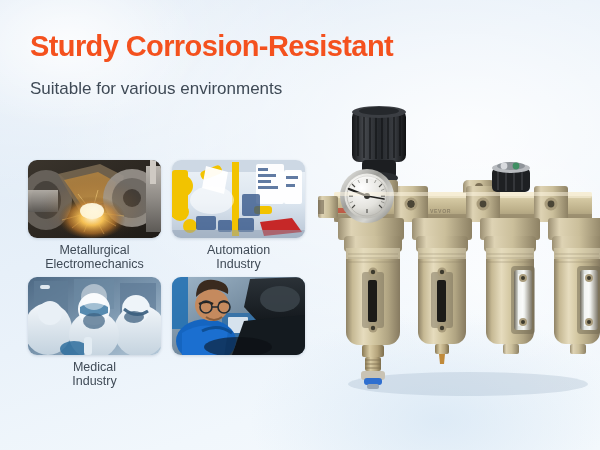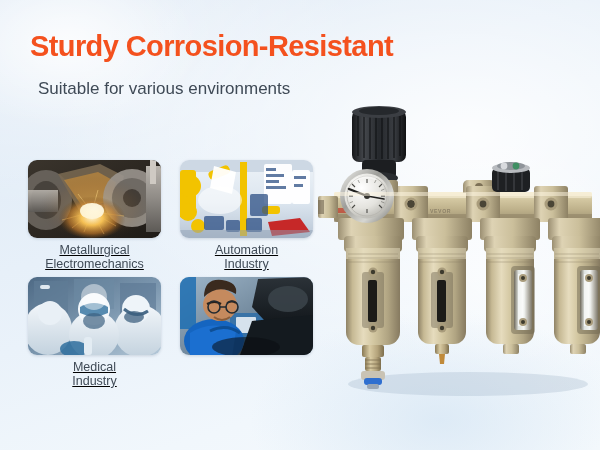--- a/index.html
+++ b/index.html
@@ -44,40 +44,39 @@
     left: 30px;
     top: 30px;
     font-size: 29px;
     font-weight: bold;
     letter-spacing: -0.6px;
     color: #f4511e;
     white-space: nowrap;
   }
   .subtitle {
     position: absolute;
-    left: 38px;
+    left: 30px;
     top: 79px;
     font-size: 17px;
     font-weight: normal;
     color: #3f4a56;
     white-space: nowrap;
   }
 
   
   .cards {
     position: absolute;
     left: 28px;
     top: 160px;
     width: 282px;
   }
   .card-row {
     display: flex;
-    gap: 19px;
+    gap: 11px;
     margin-bottom: 6px;
-    text-decoration: underline;
   }
   .card {
     width: 133px;
   }
   .thumb {
     width: 133px;
     height: 78px;
     border-radius: 9px;
     overflow: hidden;
     position: relative;

